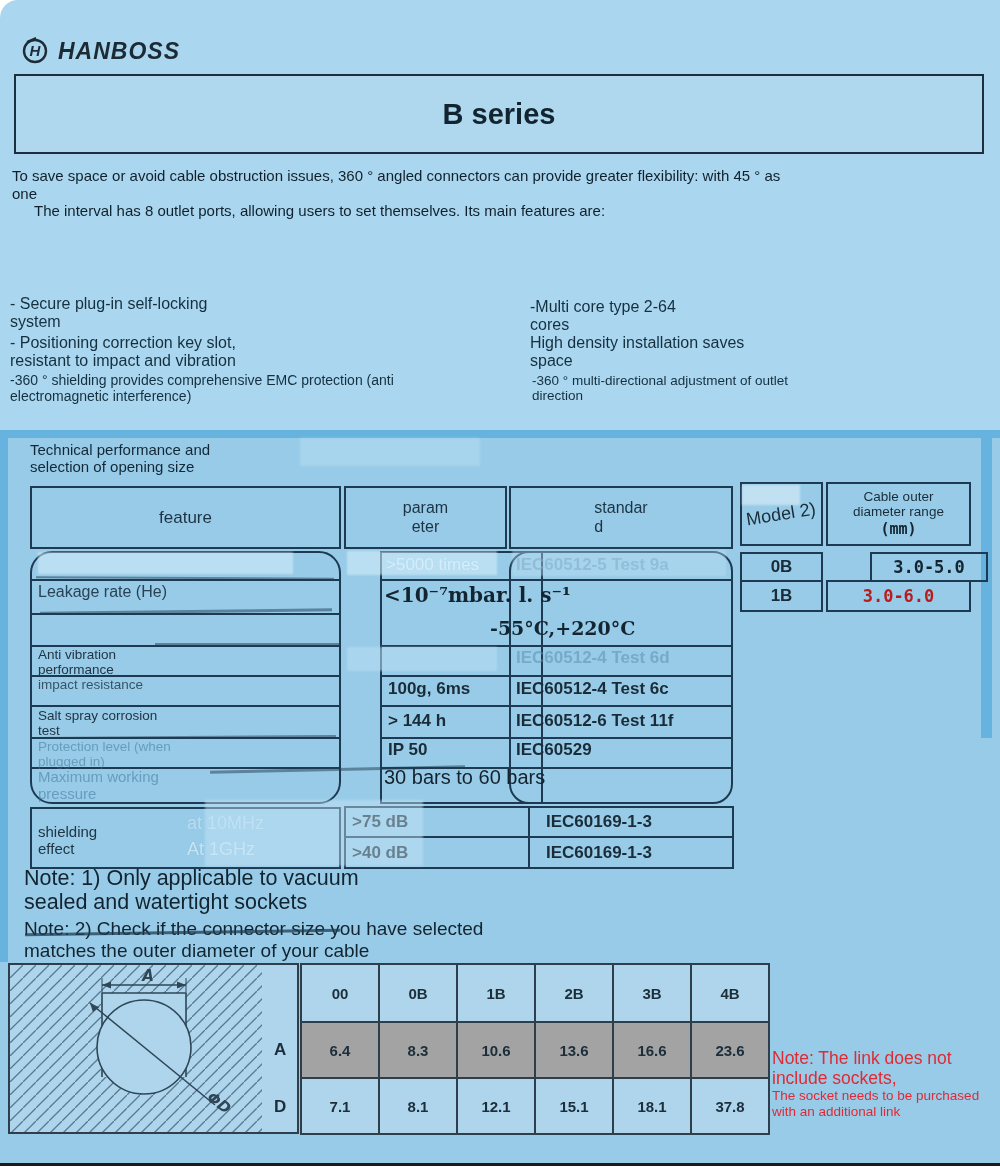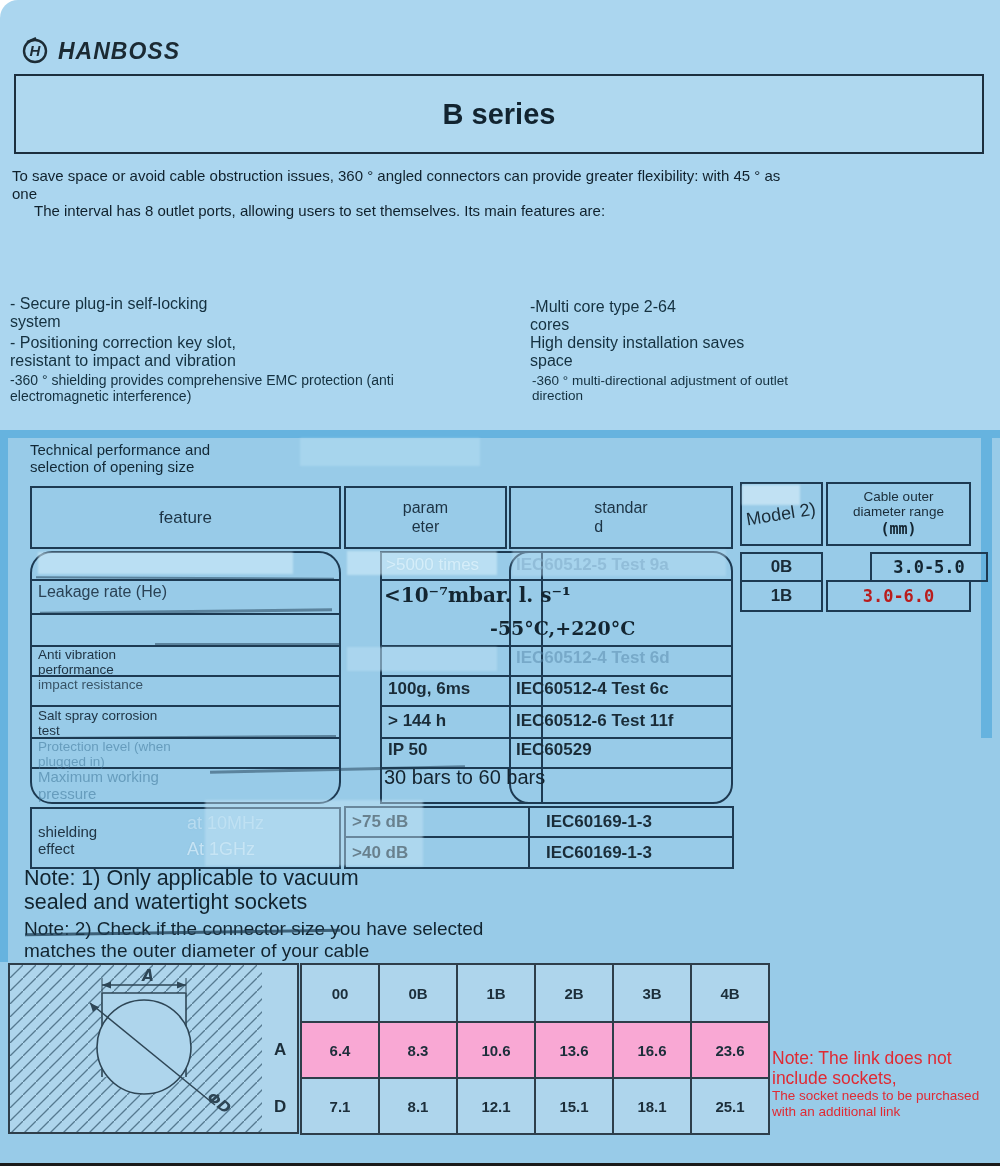--- a/index.html
+++ b/index.html
@@ -29,21 +29,21 @@
   .serifval{font-family:"DejaVu Serif","Liberation Serif",serif;font-weight:bold;}
   .monoval{font-family:"DejaVu Sans Mono","Liberation Mono",monospace;font-weight:bold;}
   .streak{position:absolute;background:#1e3c52;opacity:0.5;}
   .wash{position:absolute;background:rgba(215,240,252,0.55);filter:blur(1px);}
   
   .size-grid{position:absolute;left:300px;top:963px;border-collapse:collapse;}
   .size-grid td{
     border:2px solid #2e3e4a;width:74px;text-align:center;
     font-weight:bold;font-size:15px;color:#1c2e3a;background:#aed5ec;
   }
-  .size-grid tr.hl td{background:#f9a8d4;}
+  .size-grid tr.hl td{background:#a3a3a3;}
   .rowlabel{position:absolute;font-weight:bold;font-size:17px;color:#1c2e3a;}
   .rednote{color:#e02a33;line-height:1.15;}
 </style>
 </head>
 <body>
 
 <div id="page">
 
   <div class="abs" style="left:0;top:0;width:18px;height:18px;background:#ffffff;"></div>
   <div class="abs" style="left:0;top:0;width:40px;height:40px;background:#abd6ef;border-top-left-radius:18px;"></div>
@@ -238,21 +238,21 @@
       <td>13.6</td>
       <td>16.6</td>
       <td>23.6</td>
     </tr>
     <tr style="height:56px;">
       <td>7.1</td>
       <td>8.1</td>
       <td>12.1</td>
       <td>15.1</td>
       <td>18.1</td>
-      <td>25.1</td>
+      <td>37.8</td>
     </tr>
   </tbody>
     </table>
 
   <div class="abs pl rednote" style="left:772px;top:1048px;width:230px;font-size:17.5px;">Note: The link does not
 include sockets,</div>
   <div class="abs pl rednote" style="left:772px;top:1088px;width:230px;font-size:13.5px;">The socket needs to be purchased
 with an additional link</div>
 
   <div class="wash" style="left:38px;top:552px;width:255px;height:22px;"></div>

